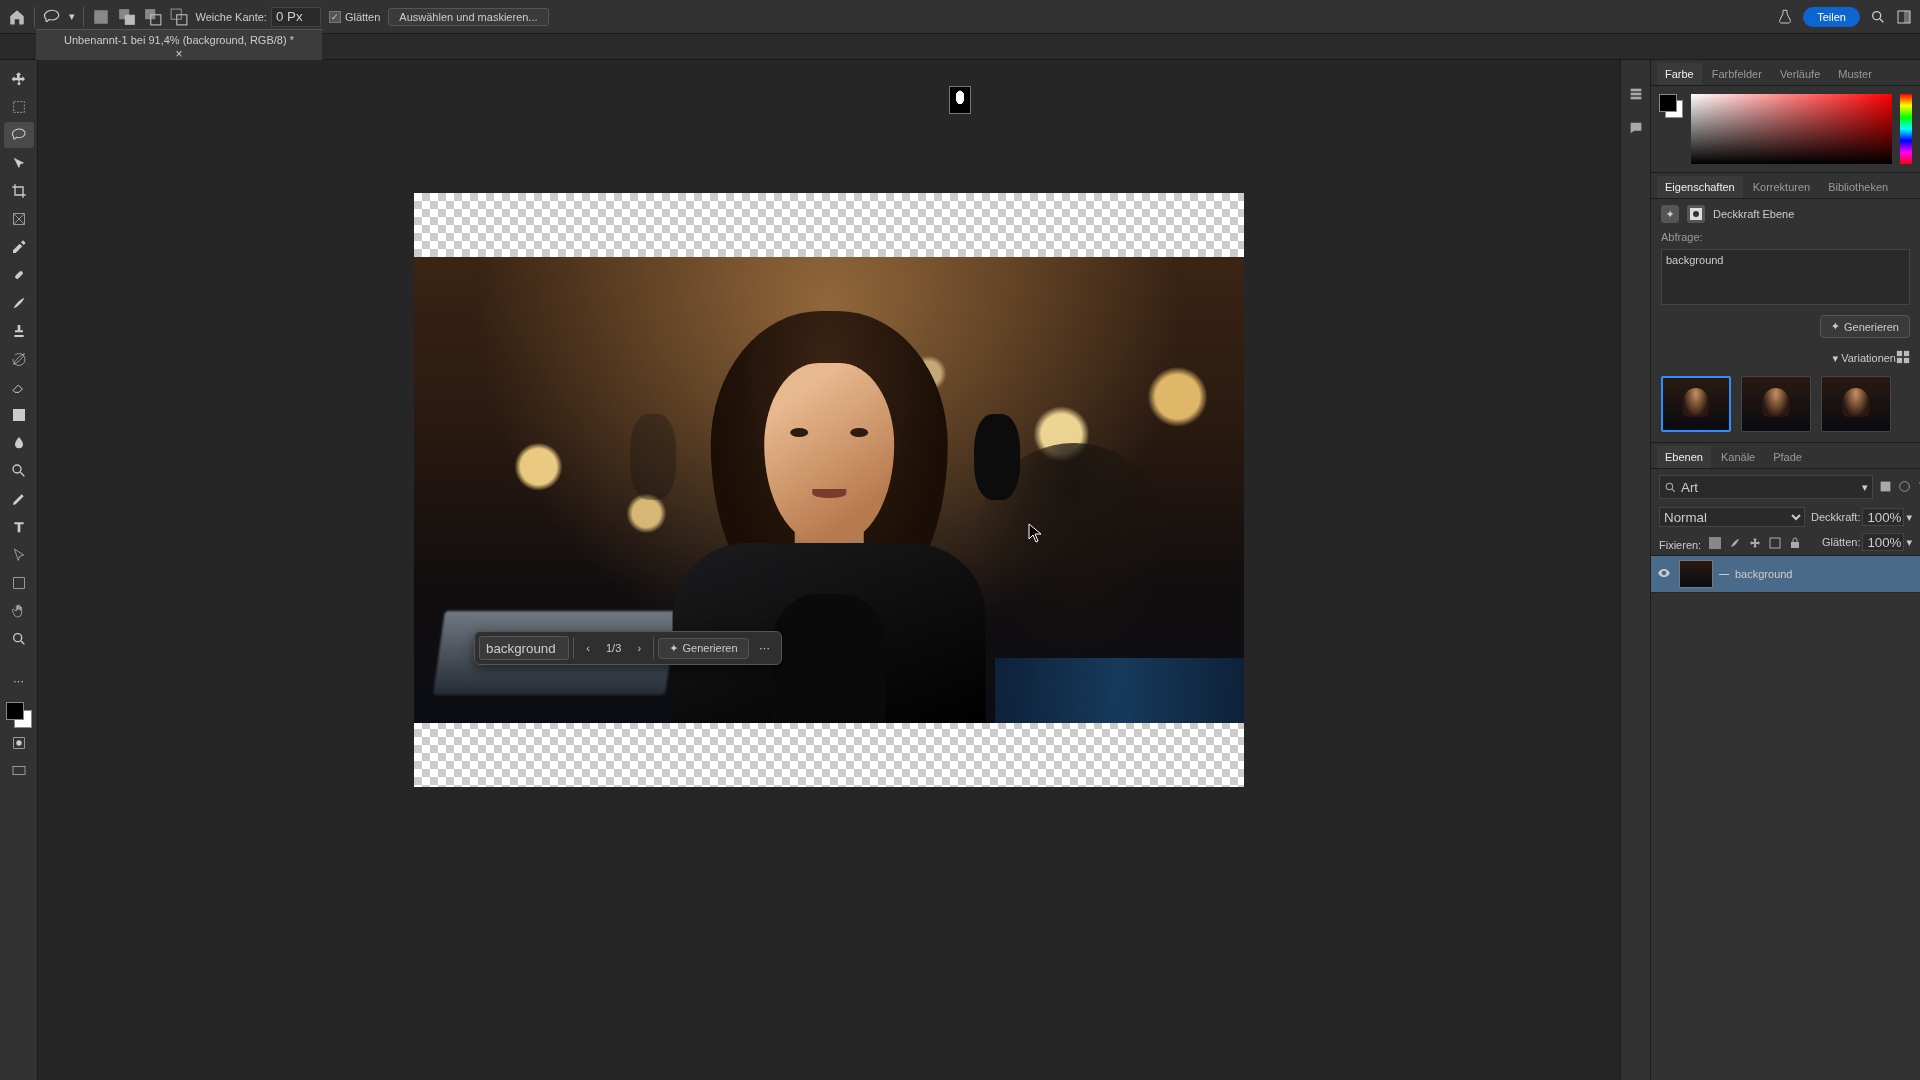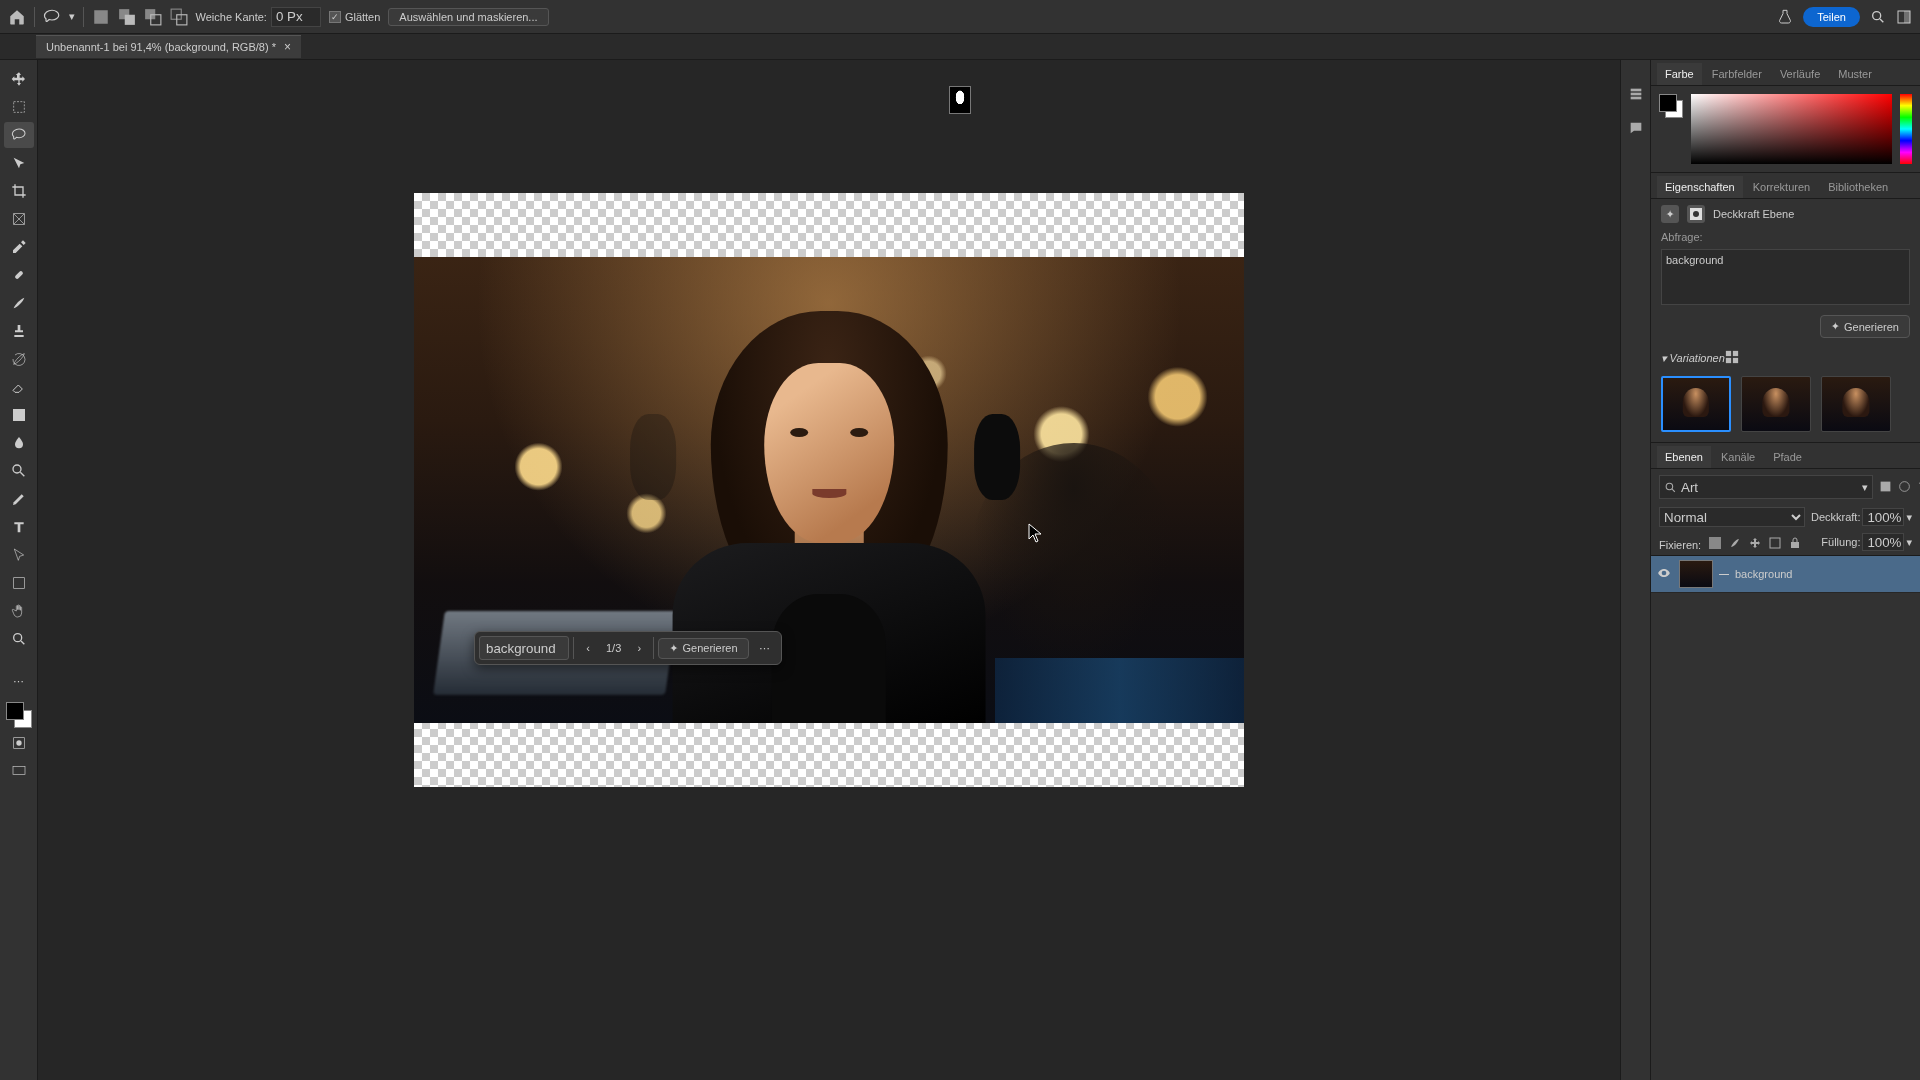--- a/index.html
+++ b/index.html
@@ -14,21 +14,21 @@
 .topbar .field input { width: 50px; background: #2a2a2a; border: 1px solid #444; color: #ccc; height: 20px; padding: 0 4px; }
 .topbar .chk { display: flex; align-items: center; gap: 4px; }
 .topbar .chk .box { width: 12px; height: 12px; background: #555; border: 1px solid #777; display: flex; align-items: center; justify-content: center; font-size: 9px; }
 .topbar .btn { background: #3a3a3a; border: 1px solid #555; padding: 2px 10px; border-radius: 3px; cursor: pointer; }
 .topbar .right { margin-left: auto; display: flex; align-items: center; gap: 10px; }
 .topbar .share { background: #0d66d0; color: #fff; padding: 4px 14px; border-radius: 12px; cursor: pointer; font-weight: 400; }
 .topbar .ico { width: 16px; height: 16px; }
 
 
 .tabbar { height: 26px; background: #2a2a2a; border-bottom: 1px solid #1b1b1b; display: flex; align-items: center; padding-left: 36px; }
-.tabbar .tab { background: #3c3c3c; padding: 4px 10px; display: flex; align-items: center; gap: 8px; border-top: 1px solid #555; }
+.tabbar .tab { background: #3c3c3c; padding: 4px 28px; display: flex; align-items: center; gap: 1px; border-top: 1px solid #555; flex-direction: column; }
 .tabbar .close { font-size: 12px; cursor: pointer; }
 
 
 .main { display: flex; height: calc(1080px - 34px - 26px); }
 .toolcol { width: 38px; background: #323232; border-right: 1px solid #1b1b1b; display: flex; flex-direction: column; align-items: center; padding-top: 6px; gap: 2px; }
 .toolcol .tbtn { width: 30px; height: 26px; display: flex; align-items: center; justify-content: center; cursor: pointer; border-radius: 3px; }
 .toolcol .tbtn.sel { background: #4a4a4a; }
 .toolcol svg { width: 16px; height: 16px; fill: #ccc; }
 .toolcol .spacer { height: 12px; }
 .toolcol .swatches { position: relative; width: 26px; height: 26px; margin-top: 6px; }
@@ -95,21 +95,21 @@
 .picker { flex: 1; height: 70px; position: relative; background: linear-gradient(to top,#000,transparent), linear-gradient(to right,#fff,#f00); }
 .hue { width: 12px; height: 70px; background: linear-gradient(#f00,#ff0,#0f0,#0ff,#00f,#f0f,#f00); }
 
 .section { border-top: 1px solid #1b1b1b; }
 .proprow { display: flex; align-items: center; gap: 8px; padding: 6px 10px; }
 .proprow .badge { width: 18px; height: 18px; background: #555; border-radius: 3px; display: flex; align-items: center; justify-content: center; }
 .lbl { color: #999; padding: 2px 10px; }
 .promptbox { margin: 4px 10px; height: 56px; background: #2a2a2a; border: 1px solid #444; padding: 4px; color: #ccc; }
 .genbtn-row { display: flex; justify-content: flex-end; padding: 6px 10px; }
 .genbtn { background: #3a3a3a; border: 1px solid #555; padding: 4px 10px; border-radius: 4px; display: flex; align-items: center; gap: 4px; cursor: pointer; }
-.var-head { display: flex; justify-content: flex-start; align-items: center; padding: 6px 10px; font-style: italic; }
+.var-head { display: flex; justify-content: flex-end; align-items: center; padding: 6px 10px; }
 .thumbs { display: flex; gap: 10px; padding: 4px 10px 10px; }
 .thumb { width: 70px; height: 56px; background: linear-gradient(#2a1a10,#0a0a12); border: 1px solid #444; border-radius: 2px; cursor: pointer; position: relative; }
 .thumb.sel { border: 2px solid #2a8fff; }
 .thumb::after { content: ""; position: absolute; left: 50%; top: 20%; transform: translateX(-50%); width: 40%; height: 55%; background: radial-gradient(ellipse at 50% 20%,#c89060,#2b1810 70%); border-radius: 50% 50% 20% 20%; }
 
 .layerhead { display: flex; align-items: center; gap: 6px; padding: 6px 8px; }
 .layerhead .srch { flex: 1; display: flex; align-items: center; background: #2a2a2a; border: 1px solid #444; height: 24px; padding: 0 4px; gap: 4px; }
 .layerhead .srch input { flex: 1; background: transparent; border: 0; color: #ccc; }
 .layerhead .icorow { display: flex; gap: 6px; }
 .layerhead svg, .icorow svg { width: 13px; height: 13px; fill: #aaa; }
@@ -497,21 +497,21 @@
               </svg></span>
           <span><svg viewBox="0 0 12 12">
                 <rect x="1" y="1" width="10" height="10" fill="none" stroke="#aaa"></rect>
               </svg></span>
           <span><svg viewBox="0 0 12 12">
                 <rect x="2" y="5" width="8" height="6"></rect>
                 <path d="M4 5V3a2 2 0 1 1 4 0v2" fill="none" stroke="#aaa"></path>
               </svg></span>
           <div style="flex:1"></div>
           <div class="pair">
-              <span>Füllung:</span>
+              <span>Glätten:</span>
               <input value="100%" style="">
               <span>▾</span>
             </div>
         </div>
 
         <div class="layer sel">
           <div class="eye"><svg viewBox="0 0 24 24">
                 <path d="M12 5c5 0 9 4 10 7-1 3-5 7-10 7S3 15 2 12c1-3 5-7 10-7zm0 3a4 4 0 1 0 0 8 4 4 0 0 0 0-8z"></path>
               </svg></div>
           <div class="th gen"></div>

